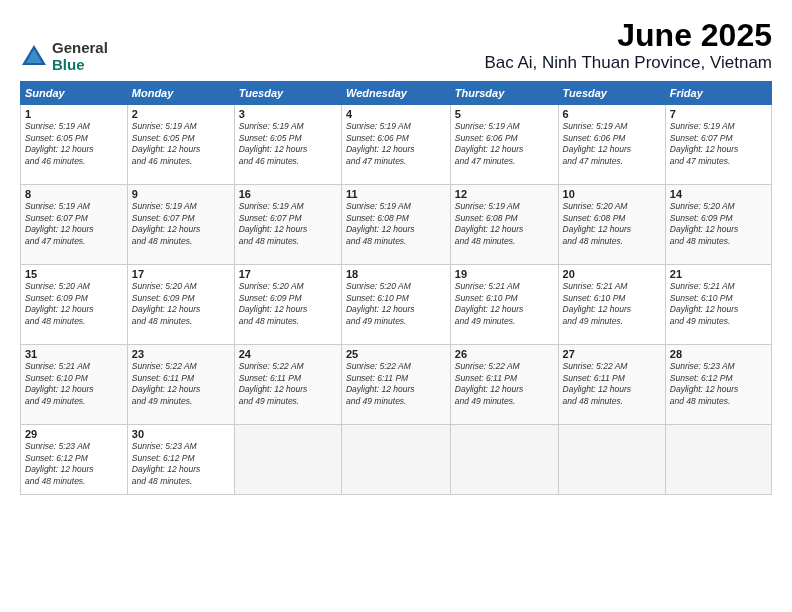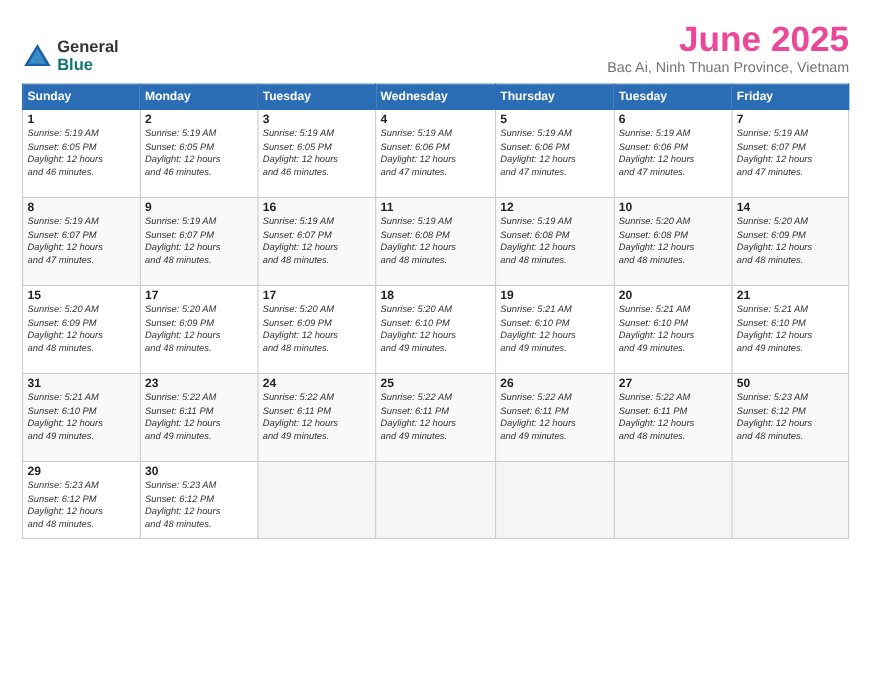--- a/index.html
+++ b/index.html
@@ -45,40 +45,41 @@
     .logo-icon {
       width: 28px;
       height: 28px;
     }
     .title-block {
       text-align: right;
     }
     .cal-title {
       font-size: 32px;
       font-weight: bold;
-      color: #ec4899;
+      color: #000000;
       line-height: 1.1;
     }
     .cal-subtitle {
-      font-size: 13px;
-      color: #737373;
+      font-size: 17px;
+      color: #0f172a;
     }
     .calendar {
       width: 100%;
       border-collapse: collapse;
       font-size: 9.5px;
     }
     .calendar thead th {
       background: #2a6db5;
       color: #fff;
       font-weight: bold;
       font-size: 11px;
       padding: 5px 4px;
       text-align: left;
       border: 1px solid #2a6db5;
+      font-style: italic;
     }
     .calendar tbody td {
       vertical-align: top;
       border: 1px solid #ccc;
       padding: 3px 4px;
       width: 113px;
       height: 80px;
     }
     .calendar tbody tr:last-child td {
       height: 70px;
@@ -246,21 +247,21 @@
           </td>
           <td>
             <span class="day-num">26</span>
             <div class="day-info">Sunrise: 5:22 AM<br>Sunset: 6:11 PM<br>Daylight: 12 hours<br>and 49 minutes.</div>
           </td>
           <td>
             <span class="day-num">27</span>
             <div class="day-info">Sunrise: 5:22 AM<br>Sunset: 6:11 PM<br>Daylight: 12 hours<br>and 48 minutes.</div>
           </td>
           <td>
-            <span class="day-num">50</span>
+            <span class="day-num">28</span>
             <div class="day-info">Sunrise: 5:23 AM<br>Sunset: 6:12 PM<br>Daylight: 12 hours<br>and 48 minutes.</div>
           </td>
         </tr>
         <tr>
           <td>
             <span class="day-num">29</span>
             <div class="day-info">Sunrise: 5:23 AM<br>Sunset: 6:12 PM<br>Daylight: 12 hours<br>and 48 minutes.</div>
           </td>
           <td>
             <span class="day-num">30</span>

